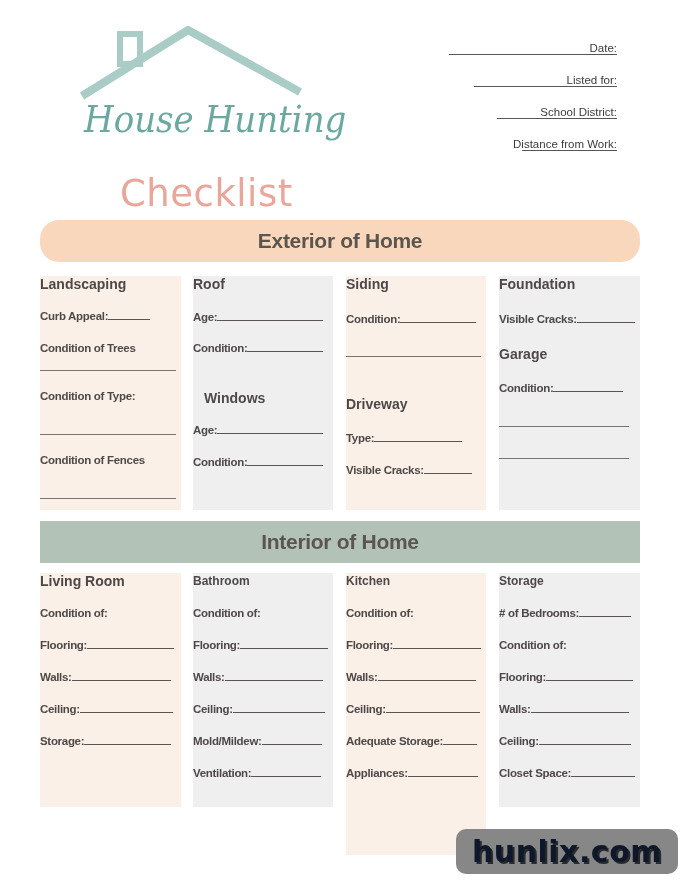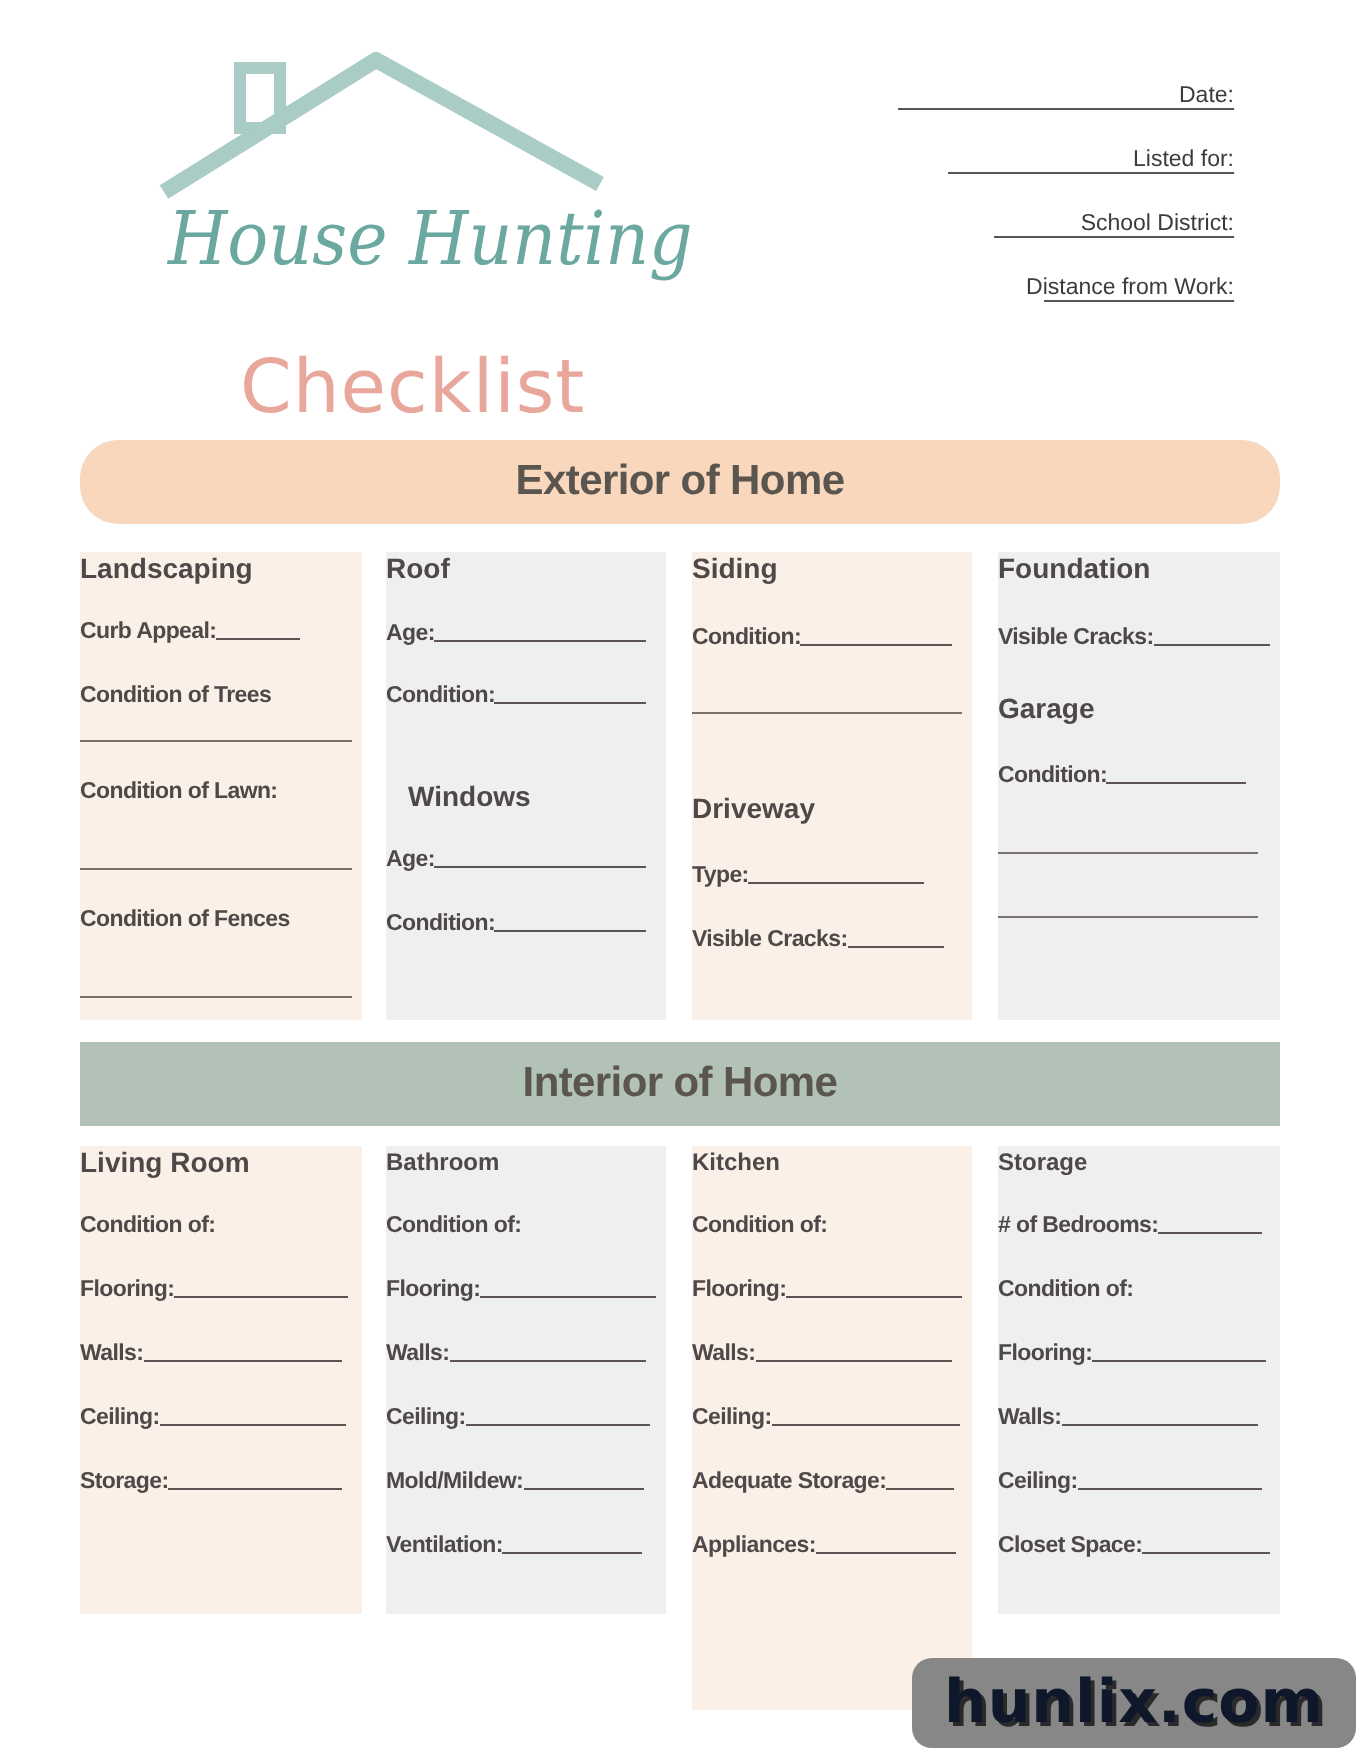--- a/index.html
+++ b/index.html
@@ -87,21 +87,21 @@
 <div class="banner ext">Exterior of Home</div>
 
 <div class="col peach" style="left:40px; top:276px; width:141px; height:234px;">
   <div class="t h" style="top:0px;">Landscaping</div>
   <div class="t f" style="top:34px;">
       <span>Curb Appeal:</span>
       <span class="ul" style="width:42px"></span>
     </div>
   <div class="t f" style="top:66px;">Condition of Trees</div>
   <div class="line" style="top:94px; width:136px;"></div>
-  <div class="t f" style="top:114px;">Condition of Lawn:</div>
+  <div class="t f" style="top:114px;">Condition of Type:</div>
   <div class="line" style="top:158px; width:136px;"></div>
   <div class="t f" style="top:178px;">Condition of Fences</div>
   <div class="line" style="top:222px; width:136px;"></div>
 </div>
 
 <div class="col grey" style="left:193px; top:276px; width:140px; height:234px;">
   <div class="t h" style="top:0px;">Roof</div>
   <div class="t f" style="top:35px;">
       <span>Age:</span>
       <span class="ul" style="width:106px"></span>

